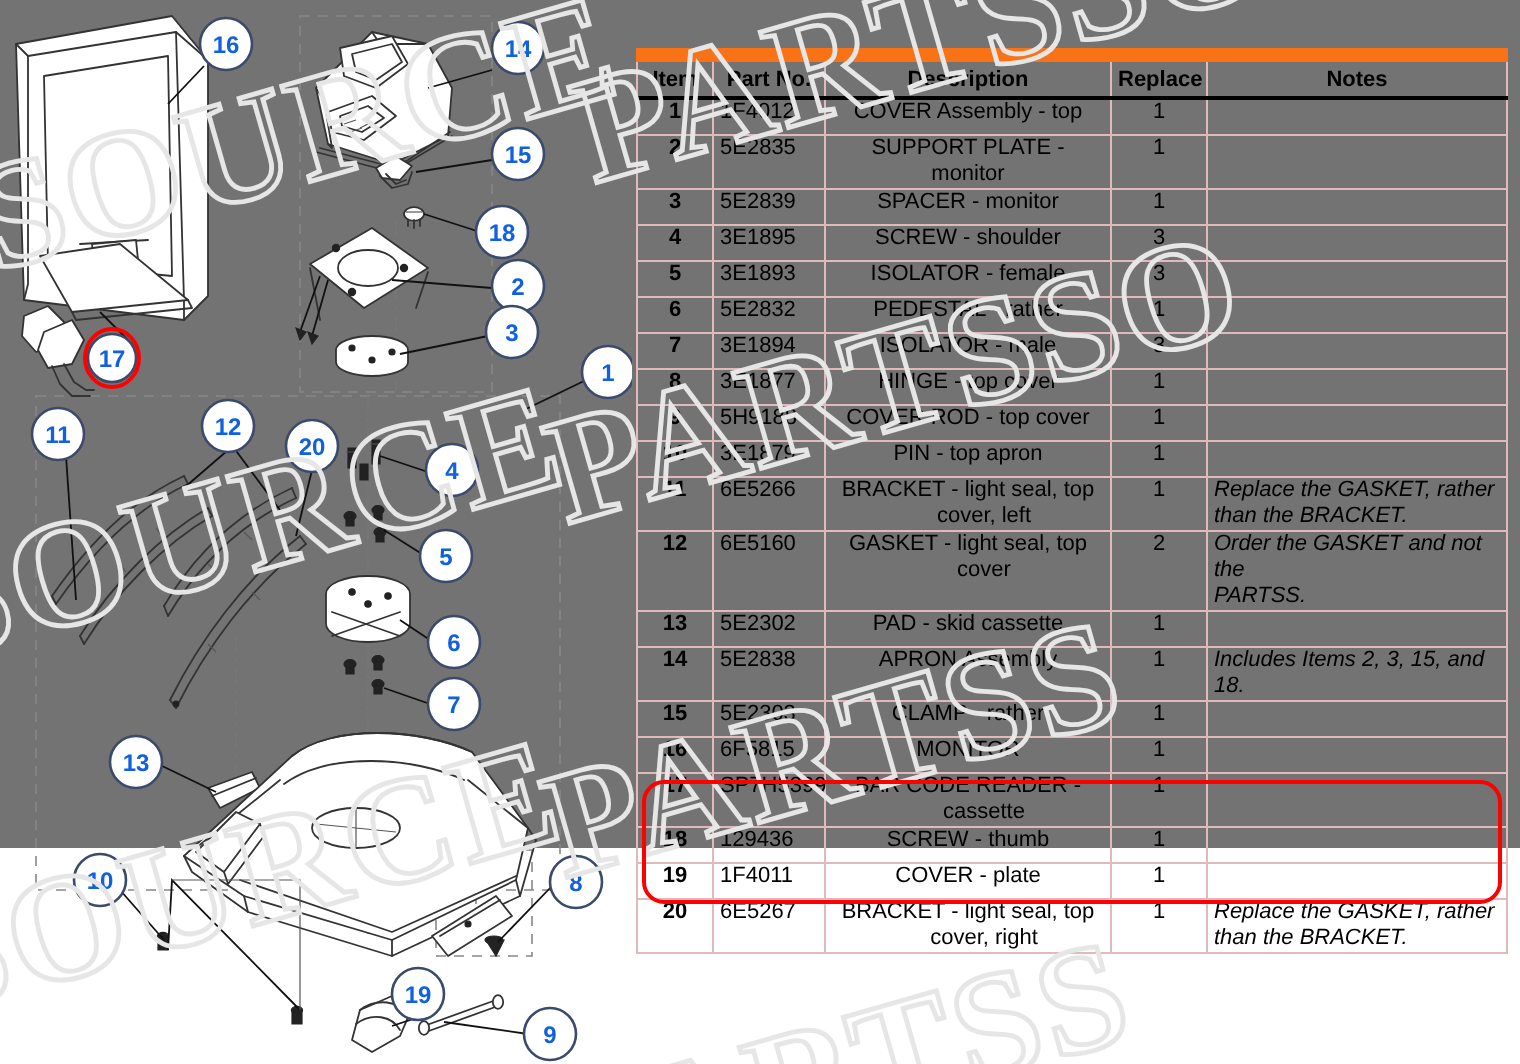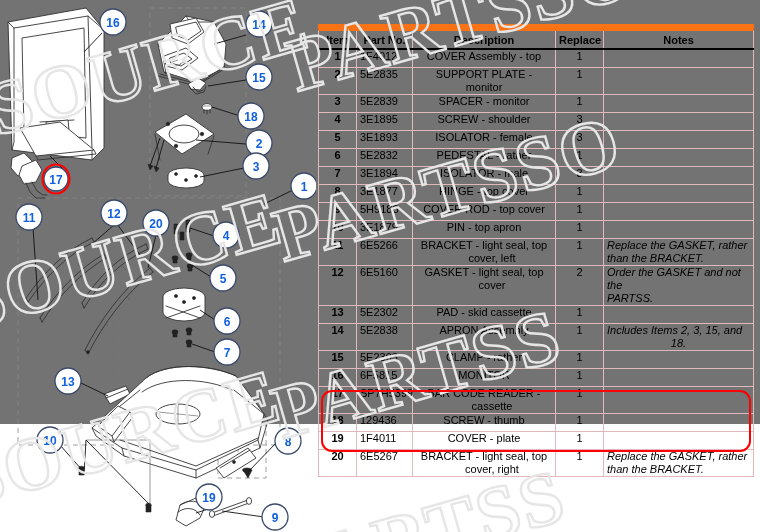--- a/index.html
+++ b/index.html
@@ -543,21 +543,21 @@
             <td class="cell-part">5E2302</td>
             <td class="cell-desc">PAD - skid cassette</td>
             <td class="cell-qty">1</td>
             <td class="cell-notes"></td>
           </tr>
           <tr>
             <td class="cell-item">14</td>
             <td class="cell-part">5E2838</td>
             <td class="cell-desc">APRON Assembly</td>
             <td class="cell-qty">1</td>
-            <td class="cell-notes">Includes Items 2, 3, 15, and<span style="display: block; text-align: center;">18.</span></td>
+            <td class="cell-notes">Includes Items 2, 3, 15, and<span style="display: block;">18.</span></td>
           </tr>
           <tr>
             <td class="cell-item">15</td>
             <td class="cell-part">5E2303</td>
             <td class="cell-desc">CLAMP - rather</td>
             <td class="cell-qty">1</td>
             <td class="cell-notes"></td>
           </tr>
           <tr>
             <td class="cell-item">16</td>

